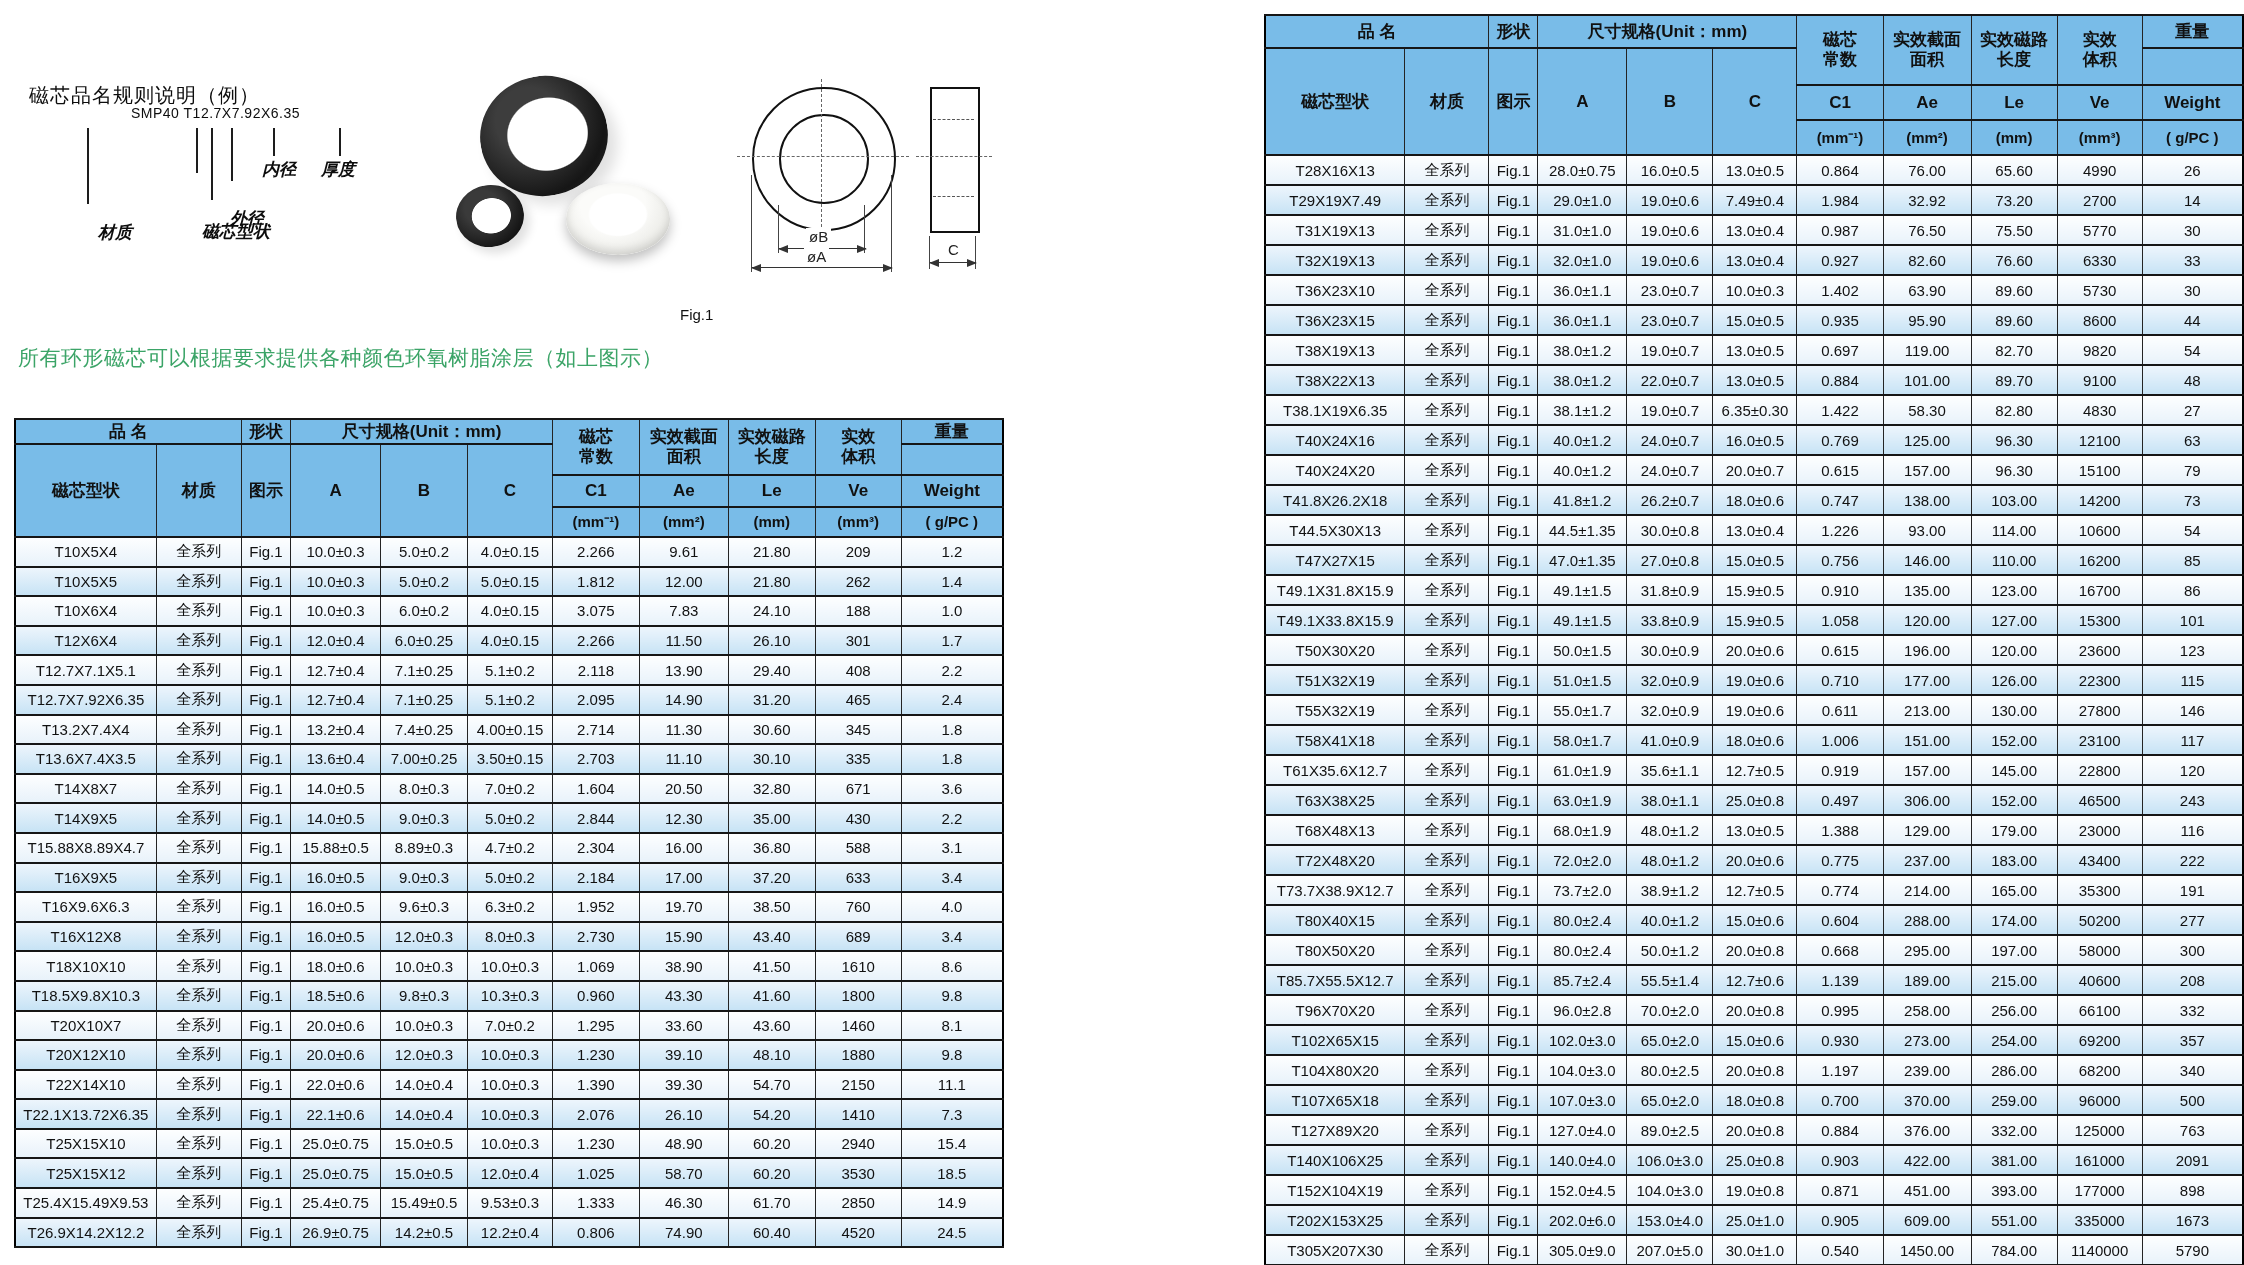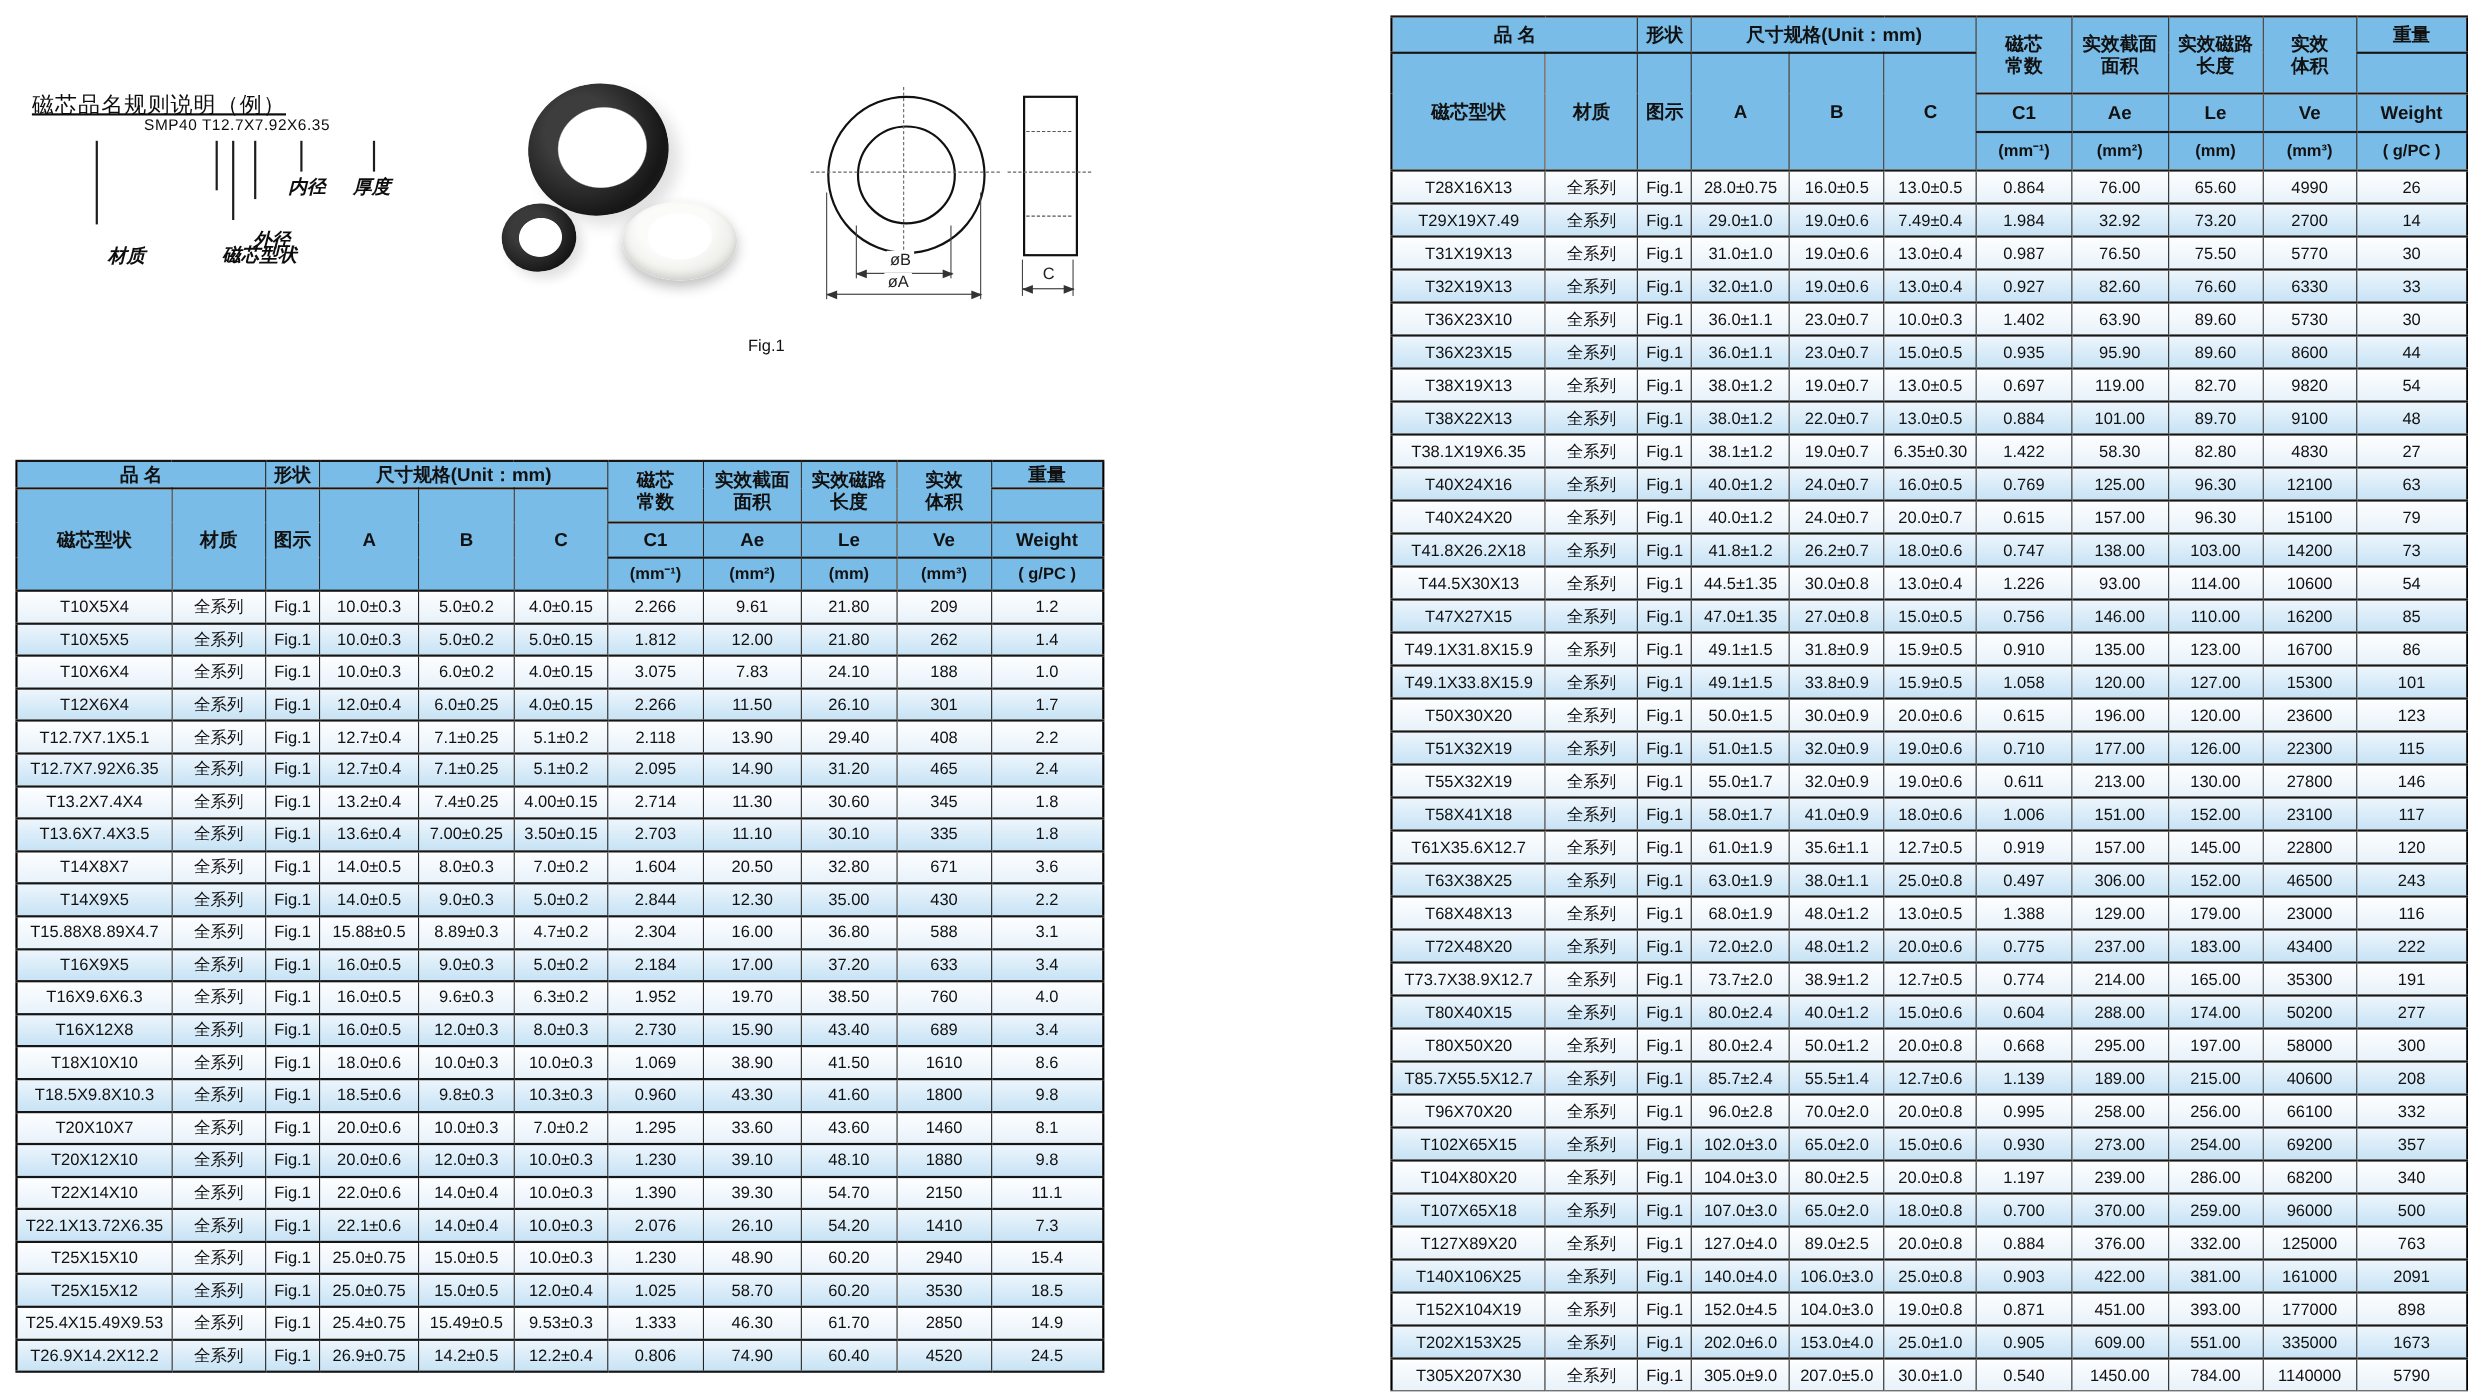--- a/index.html
+++ b/index.html
@@ -3,21 +3,21 @@
 <meta charset="utf-8">
 <style>
   html,body { margin:0; padding:0; background:#ffffff; }
   #root {
     position:relative; width:2244px; height:1265px; background:#fff;
     font-family:"Liberation Sans", sans-serif; color:#111; overflow:hidden;
   }
   .abs { position:absolute; }
 
   
-  .diag-title { font-size:20px; color:#0d0d0d; letter-spacing:1px;text-decoration:underline; }
+  .diag-title { font-size:20px; color:#0d0d0d; letter-spacing:1px; }
   .diag-code  { font-size:14px; color:#0d0d0d; letter-spacing:0.5px; font-weight:500; }
   .vline { width:2px; background:#1d1d1d; }
   .diag-label { font-size:17px; font-style:italic; font-family:"Liberation Serif", serif; color:#0d0d0d; font-weight:600; }
 
   
   .ring { border-radius:50%; }
   .ring-big {
     background: radial-gradient(ellipse 41px 37px at 53% 49%, #ffffff 0 97%, rgba(255,255,255,0) 100%),
                 radial-gradient(ellipse at 40% 35%, #3d3d3d 0 30%, #161616 70%, #2b2b2b 100%);
     transform: rotate(-10deg);
@@ -138,20 +138,21 @@
     <div class="abs hid" style="left:933px; top:196px; width:41px;"></div>
     <div class="abs cl-h" style="left:916px; top:156px; width:76px;"></div>
     <div class="abs ext" style="left:929px; top:236px; height:33px;"></div>
     <div class="abs ext" style="left:975px; top:236px; height:33px;"></div>
     <div class="abs dim-line" style="left:930px; top:262px; width:46px;"></div>
     <div class="abs dim-label" style="left:945px; top:241px;">C</div>
 
     <div class="abs fig-caption" style="left:680px; top:306px;">Fig.1</div>
   </div>
 
+  <div class="abs note" style="left:18px; top:344px;">所有环形磁芯可以根据要求提供各种颜色环氧树脂涂层（如上图示）</div>
 
   <table class="spec abs" id="left-table">
     <colgroup>
       <col style="width:14.3%">
         <col style="width:8.6%">
         <col style="width:5.0%">
       <col style="width:9.1%">
         <col style="width:8.8%">
         <col style="width:8.6%">
       <col style="width:8.8%">

